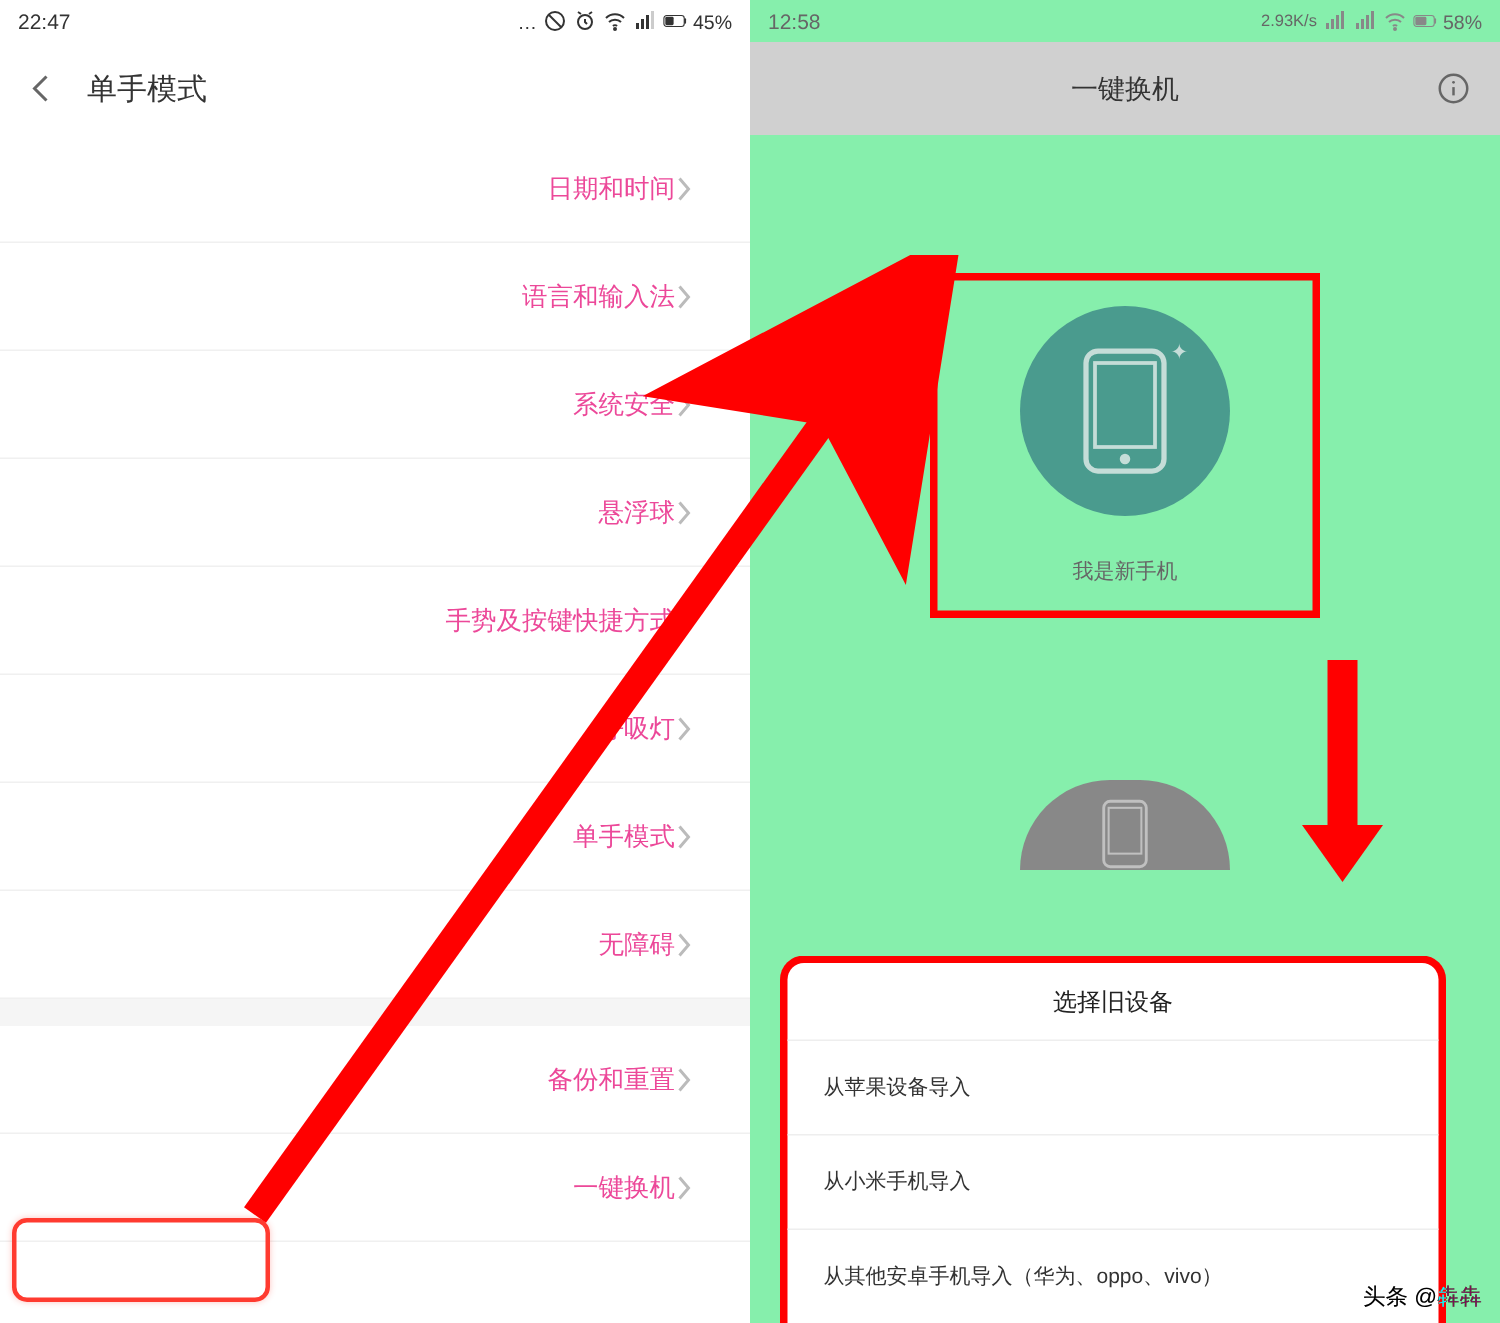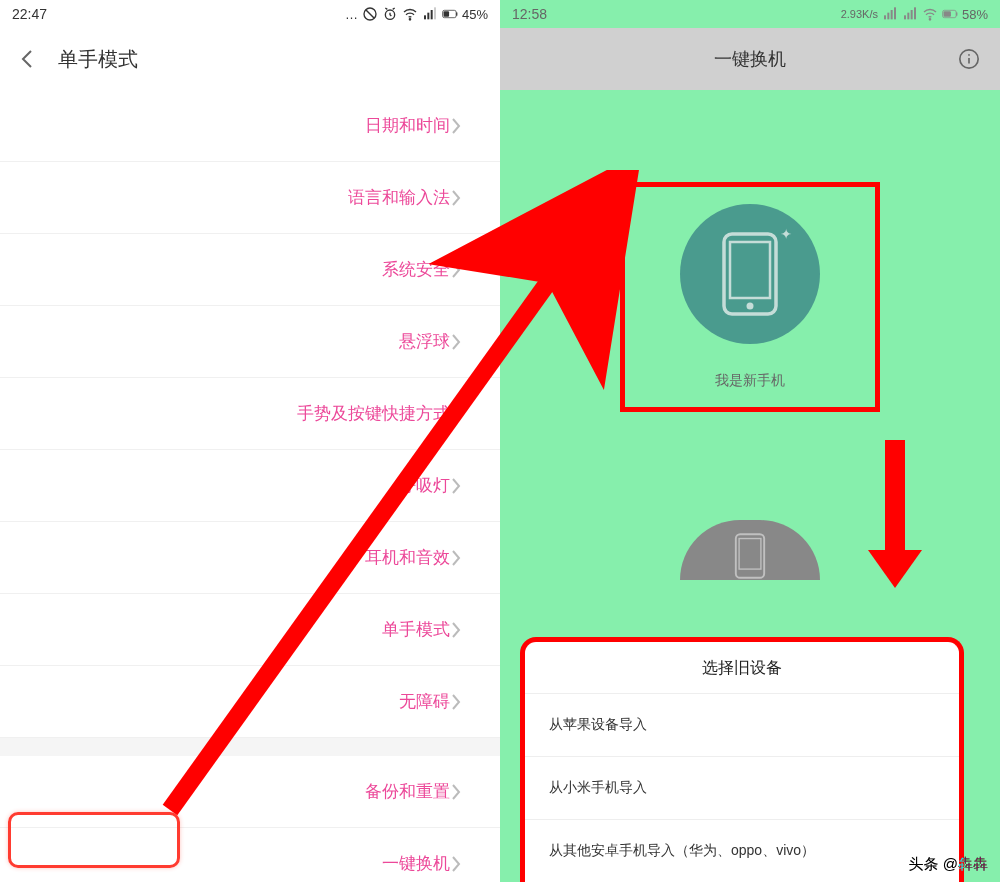--- a/index.html
+++ b/index.html
@@ -295,26 +295,20 @@
         </svg>
     </div>
     <div class="settings-item">
       <span class="settings-item-label">手势及按键快捷方式</span>
       <svg class="chevron-right" viewBox="0 0 12 18" fill="none" stroke="currentColor" stroke-width="2">
           <path d="M3 2l6 7-6 7"></path>
         </svg>
     </div>
     <div class="settings-item">
       <span class="settings-item-label">呼吸灯</span>
-      <svg class="chevron-right" viewBox="0 0 12 18" fill="none" stroke="currentColor" stroke-width="2">
-          <path d="M3 2l6 7-6 7"></path>
-        </svg>
-    </div>
-    <div class="settings-item">
-      <span class="settings-item-label">耳机和音效</span>
       <svg class="chevron-right" viewBox="0 0 12 18" fill="none" stroke="currentColor" stroke-width="2">
           <path d="M3 2l6 7-6 7"></path>
         </svg>
     </div>
     <div class="settings-item">
       <span class="settings-item-label">单手模式</span>
       <svg class="chevron-right" viewBox="0 0 12 18" fill="none" stroke="currentColor" stroke-width="2">
           <path d="M3 2l6 7-6 7"></path>
         </svg>
     </div>

